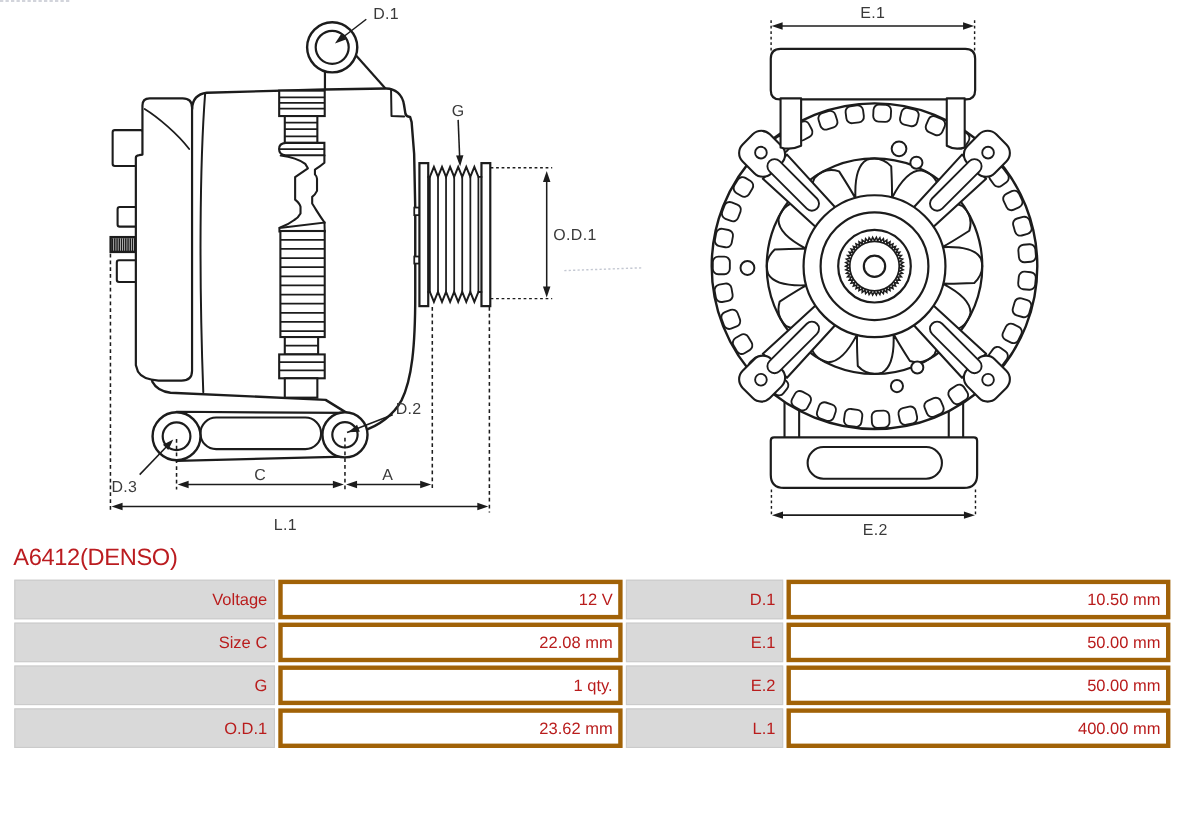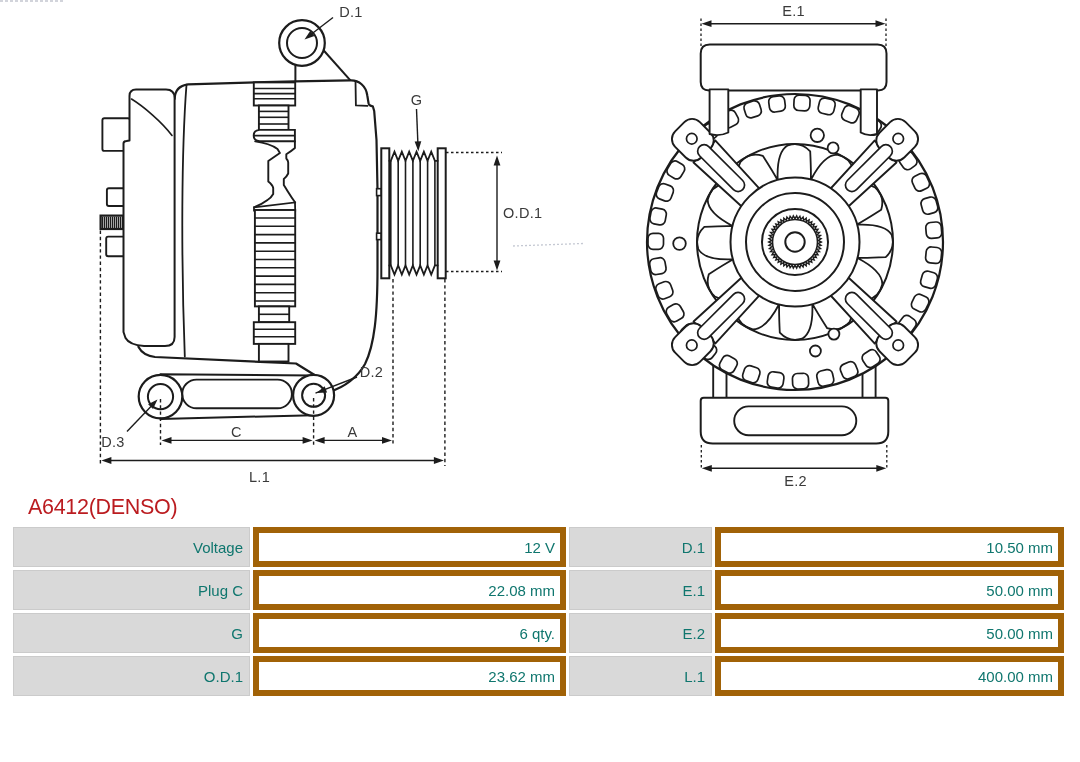--- a/index.html
+++ b/index.html
@@ -1,19 +1,19 @@
 <!DOCTYPE html>
 <html><head><meta charset="utf-8"><style>
 html,body{margin:0;padding:0;background:#fff;}
 #wrap{position:relative;width:1080px;height:762px;overflow:hidden;font-family:"Liberation Sans",sans-serif;}
-#ttl{position:absolute;left:28px;top:495px;font-size:21.5px;letter-spacing:-0.3px;color:#bb1c20;}
+#ttl{position:absolute;left:12px;top:495px;font-size:21.5px;letter-spacing:-0.3px;color:#bb1c20;}
 #spec{position:absolute;left:10px;top:524px;width:1057px;border-collapse:separate;border-spacing:3px;table-layout:fixed;}
-#spec td{height:28px;box-sizing:content-box;font-size:15px;color:#0f766e;text-align:right;vertical-align:middle;padding:0 5px 0 0;}
+#spec td{height:28px;box-sizing:content-box;font-size:15px;color:#b91c1c;text-align:right;vertical-align:middle;padding:0 5px 0 0;}
 #spec td.l{background:#d9d9d9;border:1px solid #cbcbcb;padding-right:6px;}
-#spec td.v{background:#fff;border:6px solid #a16207;}
+#spec td.v{background:#fff;border:4px solid #a16207;}
 </style></head><body>
 <div id="wrap">
 <svg width="1080" height="500" viewBox="0 0 1080 500">
 <line x1="0" y1="1" x2="63" y2="1" stroke="#c3c6d0" stroke-width="1.4" stroke-dasharray="3,2"></line>
 <line x1="513" y1="246" x2="583" y2="243.5" stroke="#c4c8d2" stroke-width="1.3" stroke-dasharray="2,2"></line>
 <path d="M174.6,99 Q175,86 188,84.3 L295,81.3 L350.4,80.4 C359,80.1 366,86 367.3,95.5 L368.6,103.5 Q369.2,106 372.8,106.3 L374.2,111 L376.5,140 L377.5,190 L377.5,268 C377.5,315 374.5,345 365,364 C358,377 344,387.5 330,391.5 L317,376.5 L296,363.5 L155,357 Q143,355.5 138.5,347 L137.5,335 L137,112 Q137,96 151,91.5 Z" fill="#fff" stroke="#1c1c1c" stroke-width="2.2" stroke-linejoin="round" stroke-linecap="round"></path>
 <path d="M355.5,81.3 L355.9,105.4 L367.4,105.9" fill="none" stroke="#1c1c1c" stroke-width="1.8" stroke-linejoin="round" stroke-linecap="round"></path>
 <path d="M186.5,84.6 C181.5,150 181,255 184.8,356.5" fill="none" stroke="#1c1c1c" stroke-width="1.8" stroke-linejoin="round" stroke-linecap="round"></path>
 <rect x="376.6" y="188.7" width="4.8" height="6.9" rx="0" fill="#fff" stroke="#1c1c1c" stroke-width="1.6"></rect>
 <rect x="376.6" y="233.2" width="4.8" height="6.4" rx="0" fill="#fff" stroke="#1c1c1c" stroke-width="1.6"></rect>
@@ -294,28 +294,28 @@
         <col style="width:349px">
       </colgroup>
 <tbody>
         <tr>
           <td class="l">Voltage</td>
           <td class="v">12 V</td>
           <td class="l">D.1</td>
           <td class="v">10.50 mm</td>
         </tr>
 <tr>
-          <td class="l">Plug C</td>
+          <td class="l">Size C</td>
           <td class="v">22.08 mm</td>
           <td class="l">E.1</td>
           <td class="v">50.00 mm</td>
         </tr>
 <tr>
           <td class="l">G</td>
-          <td class="v">6 qty.</td>
+          <td class="v">1 qty.</td>
           <td class="l">E.2</td>
           <td class="v">50.00 mm</td>
         </tr>
 <tr>
           <td class="l">O.D.1</td>
           <td class="v">23.62 mm</td>
           <td class="l">L.1</td>
           <td class="v">400.00 mm</td>
         </tr>
 </tbody>

